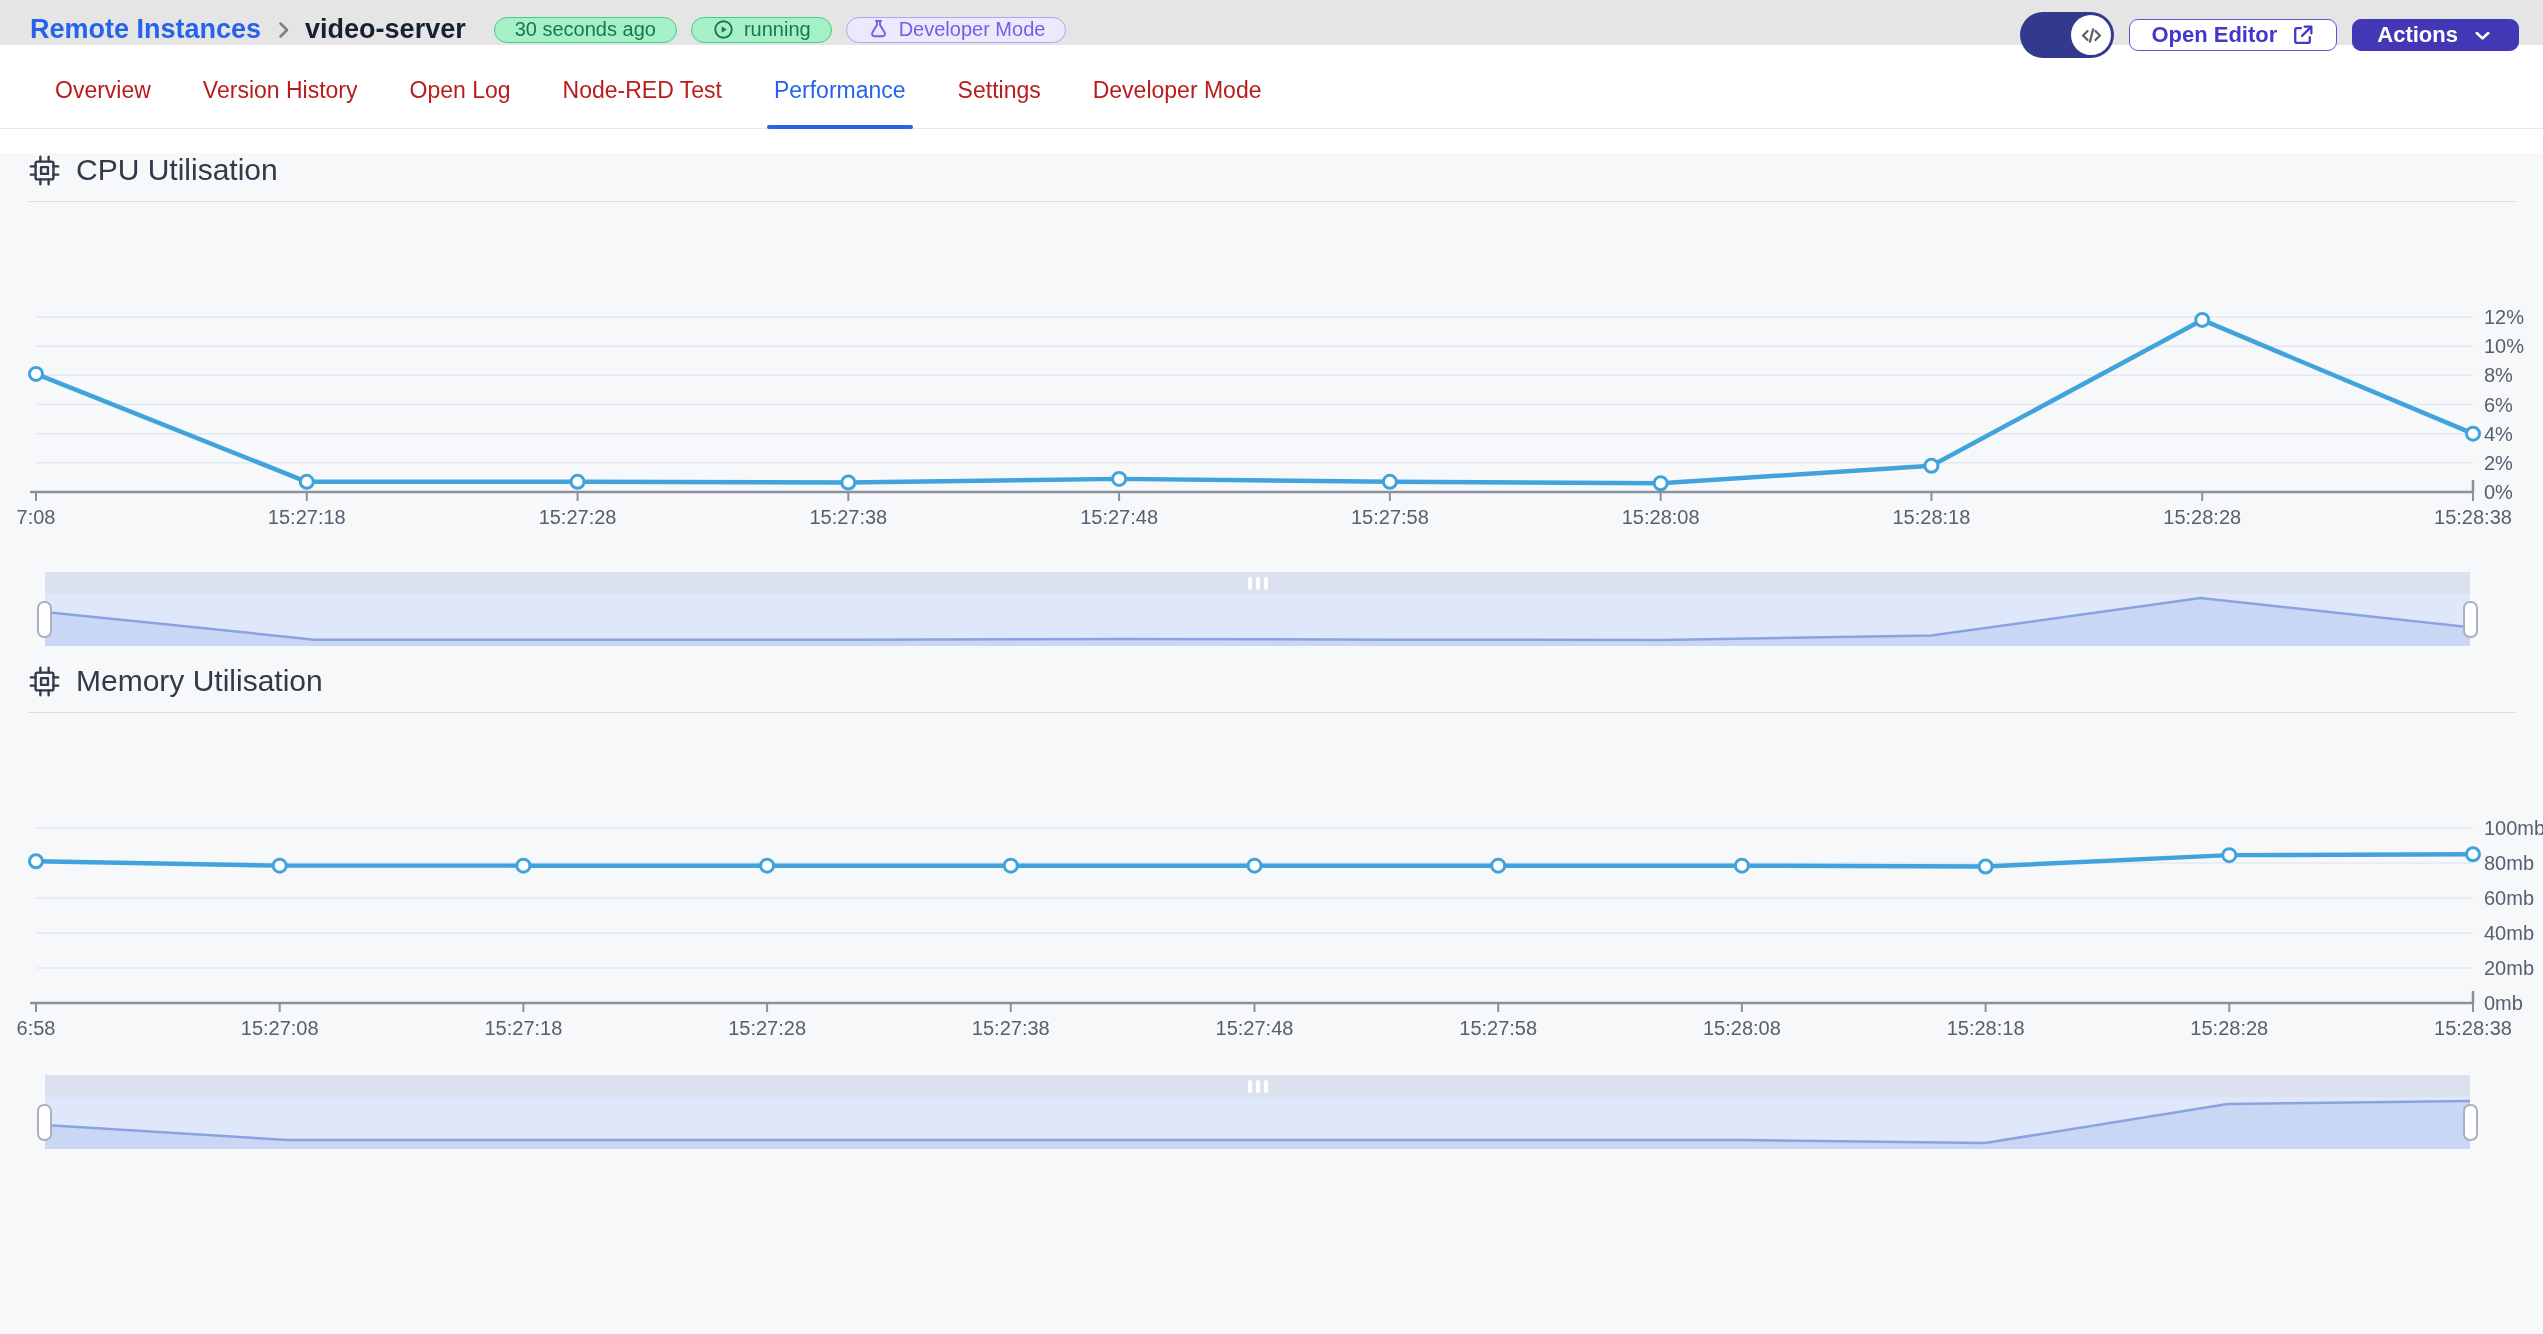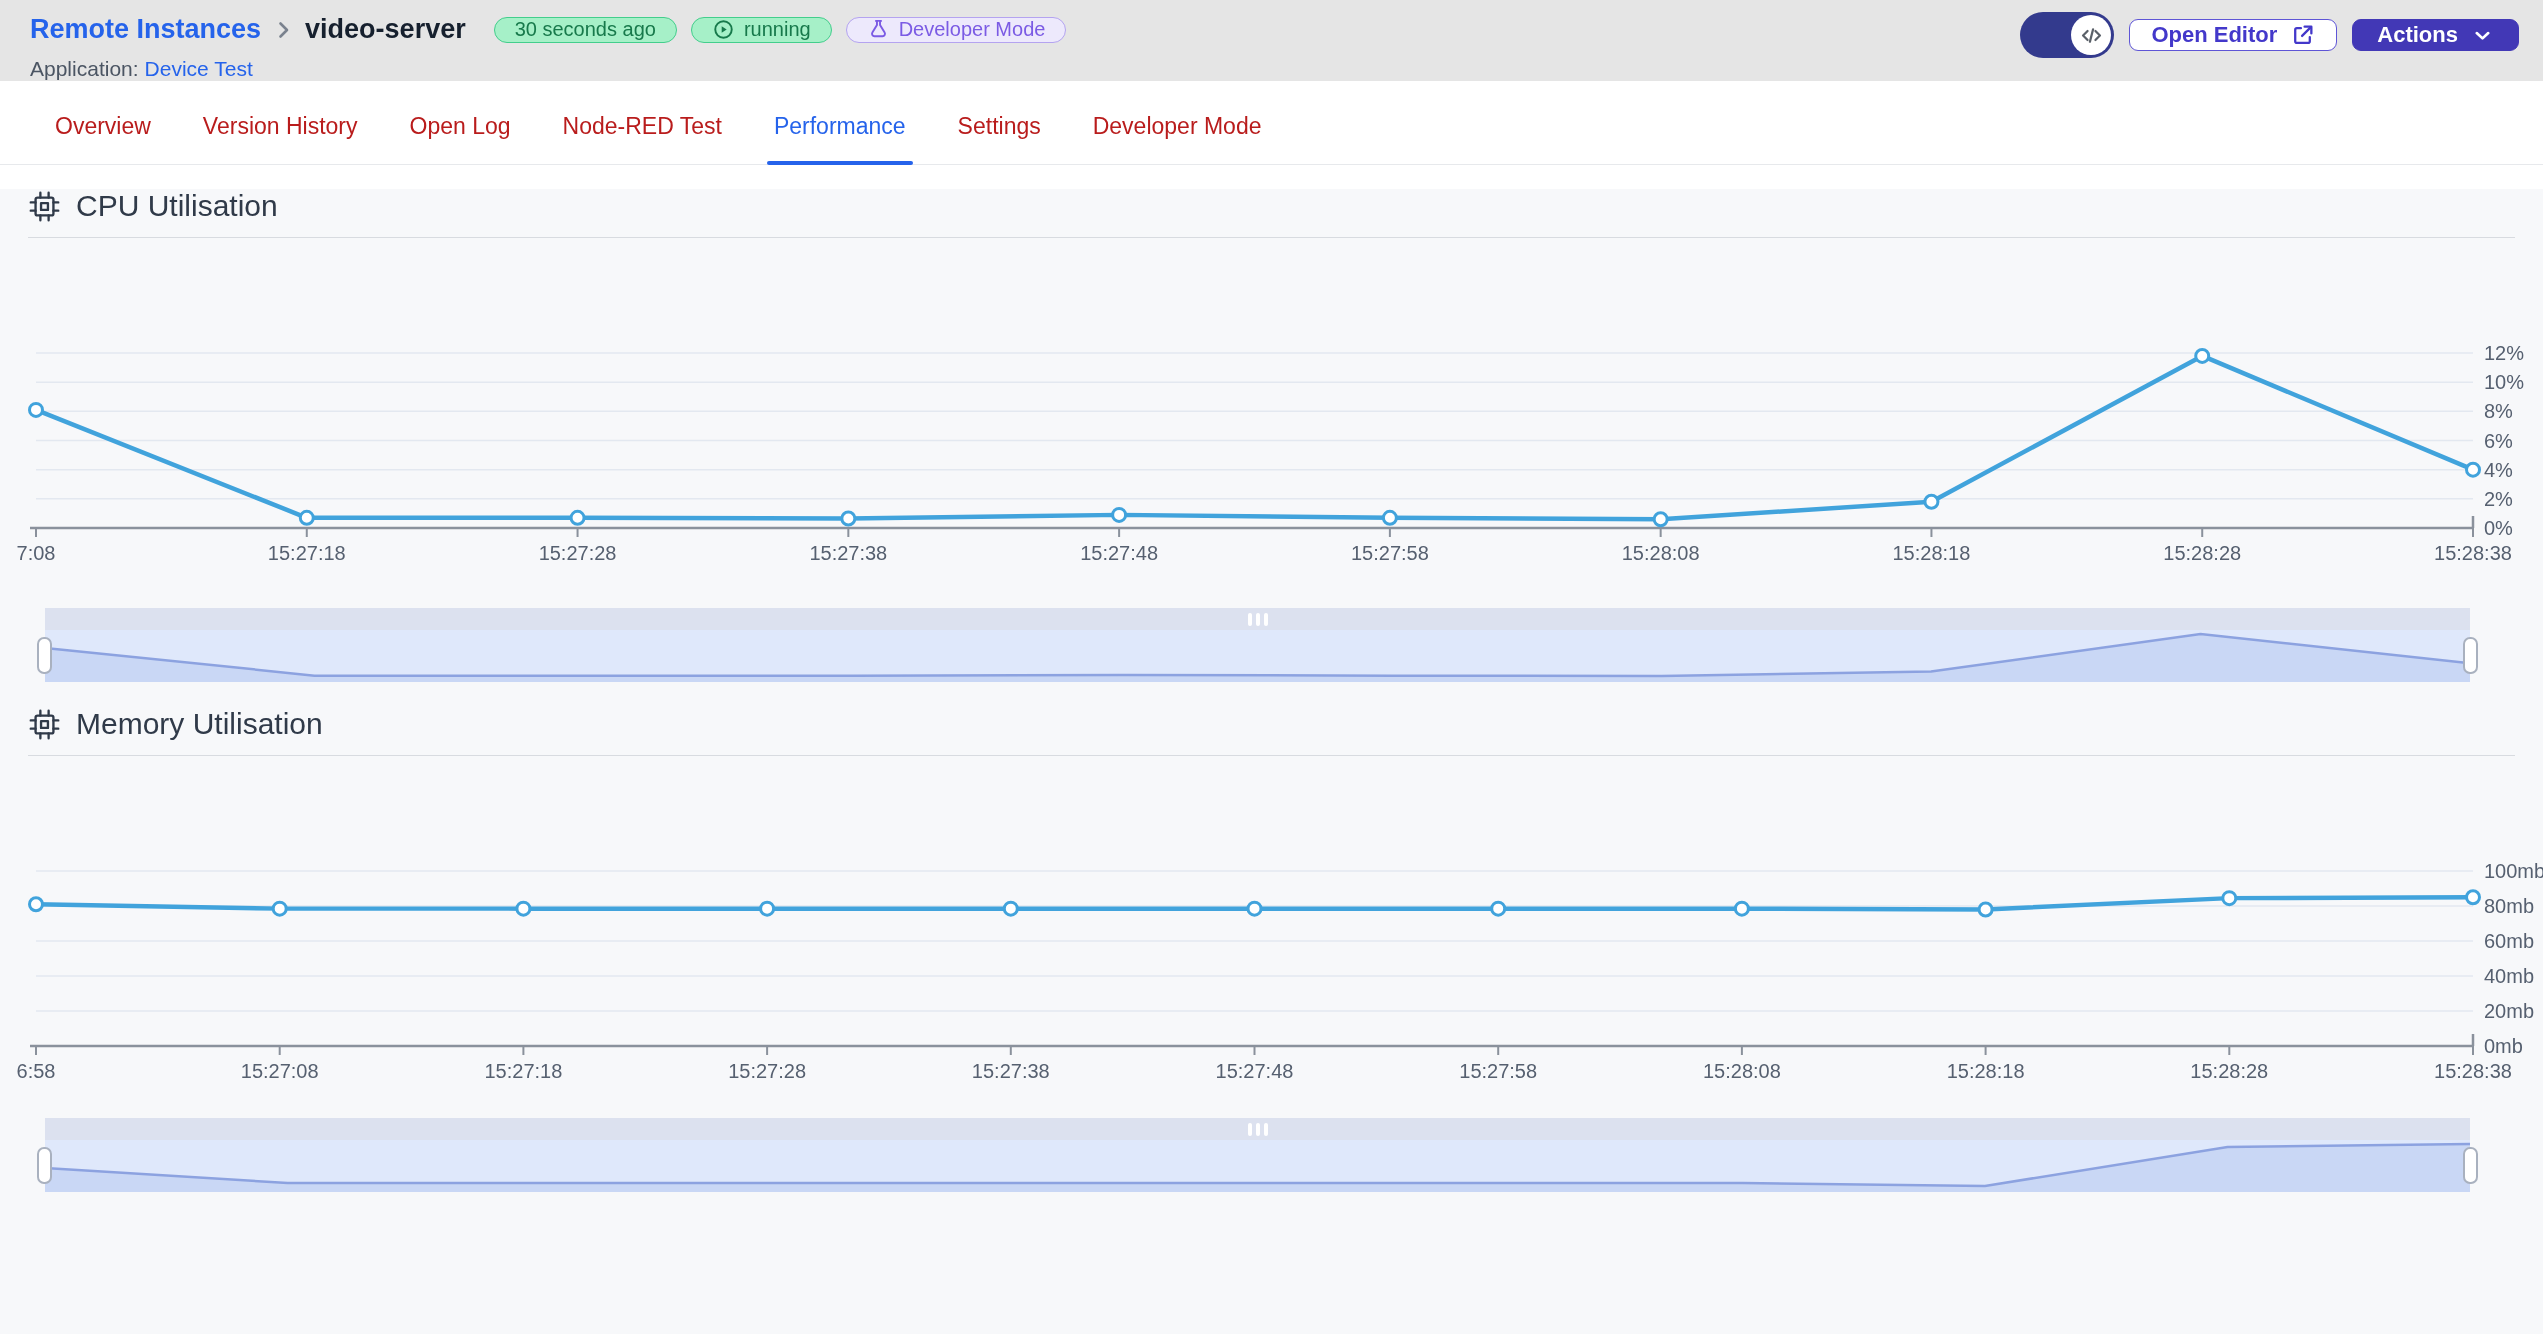--- a/index.html
+++ b/index.html
@@ -41,21 +41,21 @@
 
   
   .main { background:#F7F8FA; height:100%; padding:0 28px; }
   .section-title-row { display:flex; align-items:baseline; gap:14px; padding:38px 0 26px;
     border-bottom:1px solid #D8DBE0; }
   .section-title { font-size:29px; font-weight:500; color:#1F2733; }
   .section-subtitle { font-size:21px; color:#9CA3AF; }
 
   .chart-heading { display:flex; align-items:center; gap:15px; margin-top:24px; padding-bottom:14px;
     border-bottom:1px solid #D8DBE0; font-size:30px; color:#303A49; }
-  .chart-heading.mem { margin-top:25px; }
+  .chart-heading.mem { margin-top:18px; }
   .chart-heading svg { color:#303A49; }
 
   .chart-svg-wrap { width:2515px; height:350px; }
   .chart-svg-wrap svg { overflow:visible; display:block; }
   text.tick { font-size:20px; fill:#566070; font-family:"Liberation Sans", sans-serif; }
   text.tick.mid { text-anchor:middle; }
 
   
   .brush { position:relative; margin:20px 45px 0 17px; height:74px; }
   .brush.mem { margin-top:12px; }
@@ -99,23 +99,20 @@
       <span class="badge purple">
         <span style="display:flex">
           <svg width="23" height="23" viewBox="0 0 24 24" fill="none" stroke="currentColor" stroke-width="2" stroke-linecap="round" stroke-linejoin="round">
               <path d="M9.3 3h5.4"></path>
               <path d="M10.4 3v4.3l-4.8 7.9A2.5 2.5 0 0 0 7.8 19h8.4a2.5 2.5 0 0 0 2.2-3.8L13.6 7.3V3"></path>
             </svg>
         </span>
         <span>Developer Mode</span>
       </span>
     </div>
-  </div>
-  <div class="hrow2">
-    <span>Application:</span><a>Device Test</a>
   </div>
 
   <div class="header-actions">
     <div class="code-toggle">
       <div class="code-knob">
         <svg width="27" height="27" viewBox="0 0 24 24" fill="none" stroke="currentColor" stroke-width="2" stroke-linecap="round" stroke-linejoin="round">
             <polyline points="8.5 8 4.5 12 8.5 16"></polyline>
             <polyline points="15.5 8 19.5 12 15.5 16"></polyline>
             <line x1="13.4" y1="6.5" x2="10.6" y2="17.5"></line>
           </svg>

